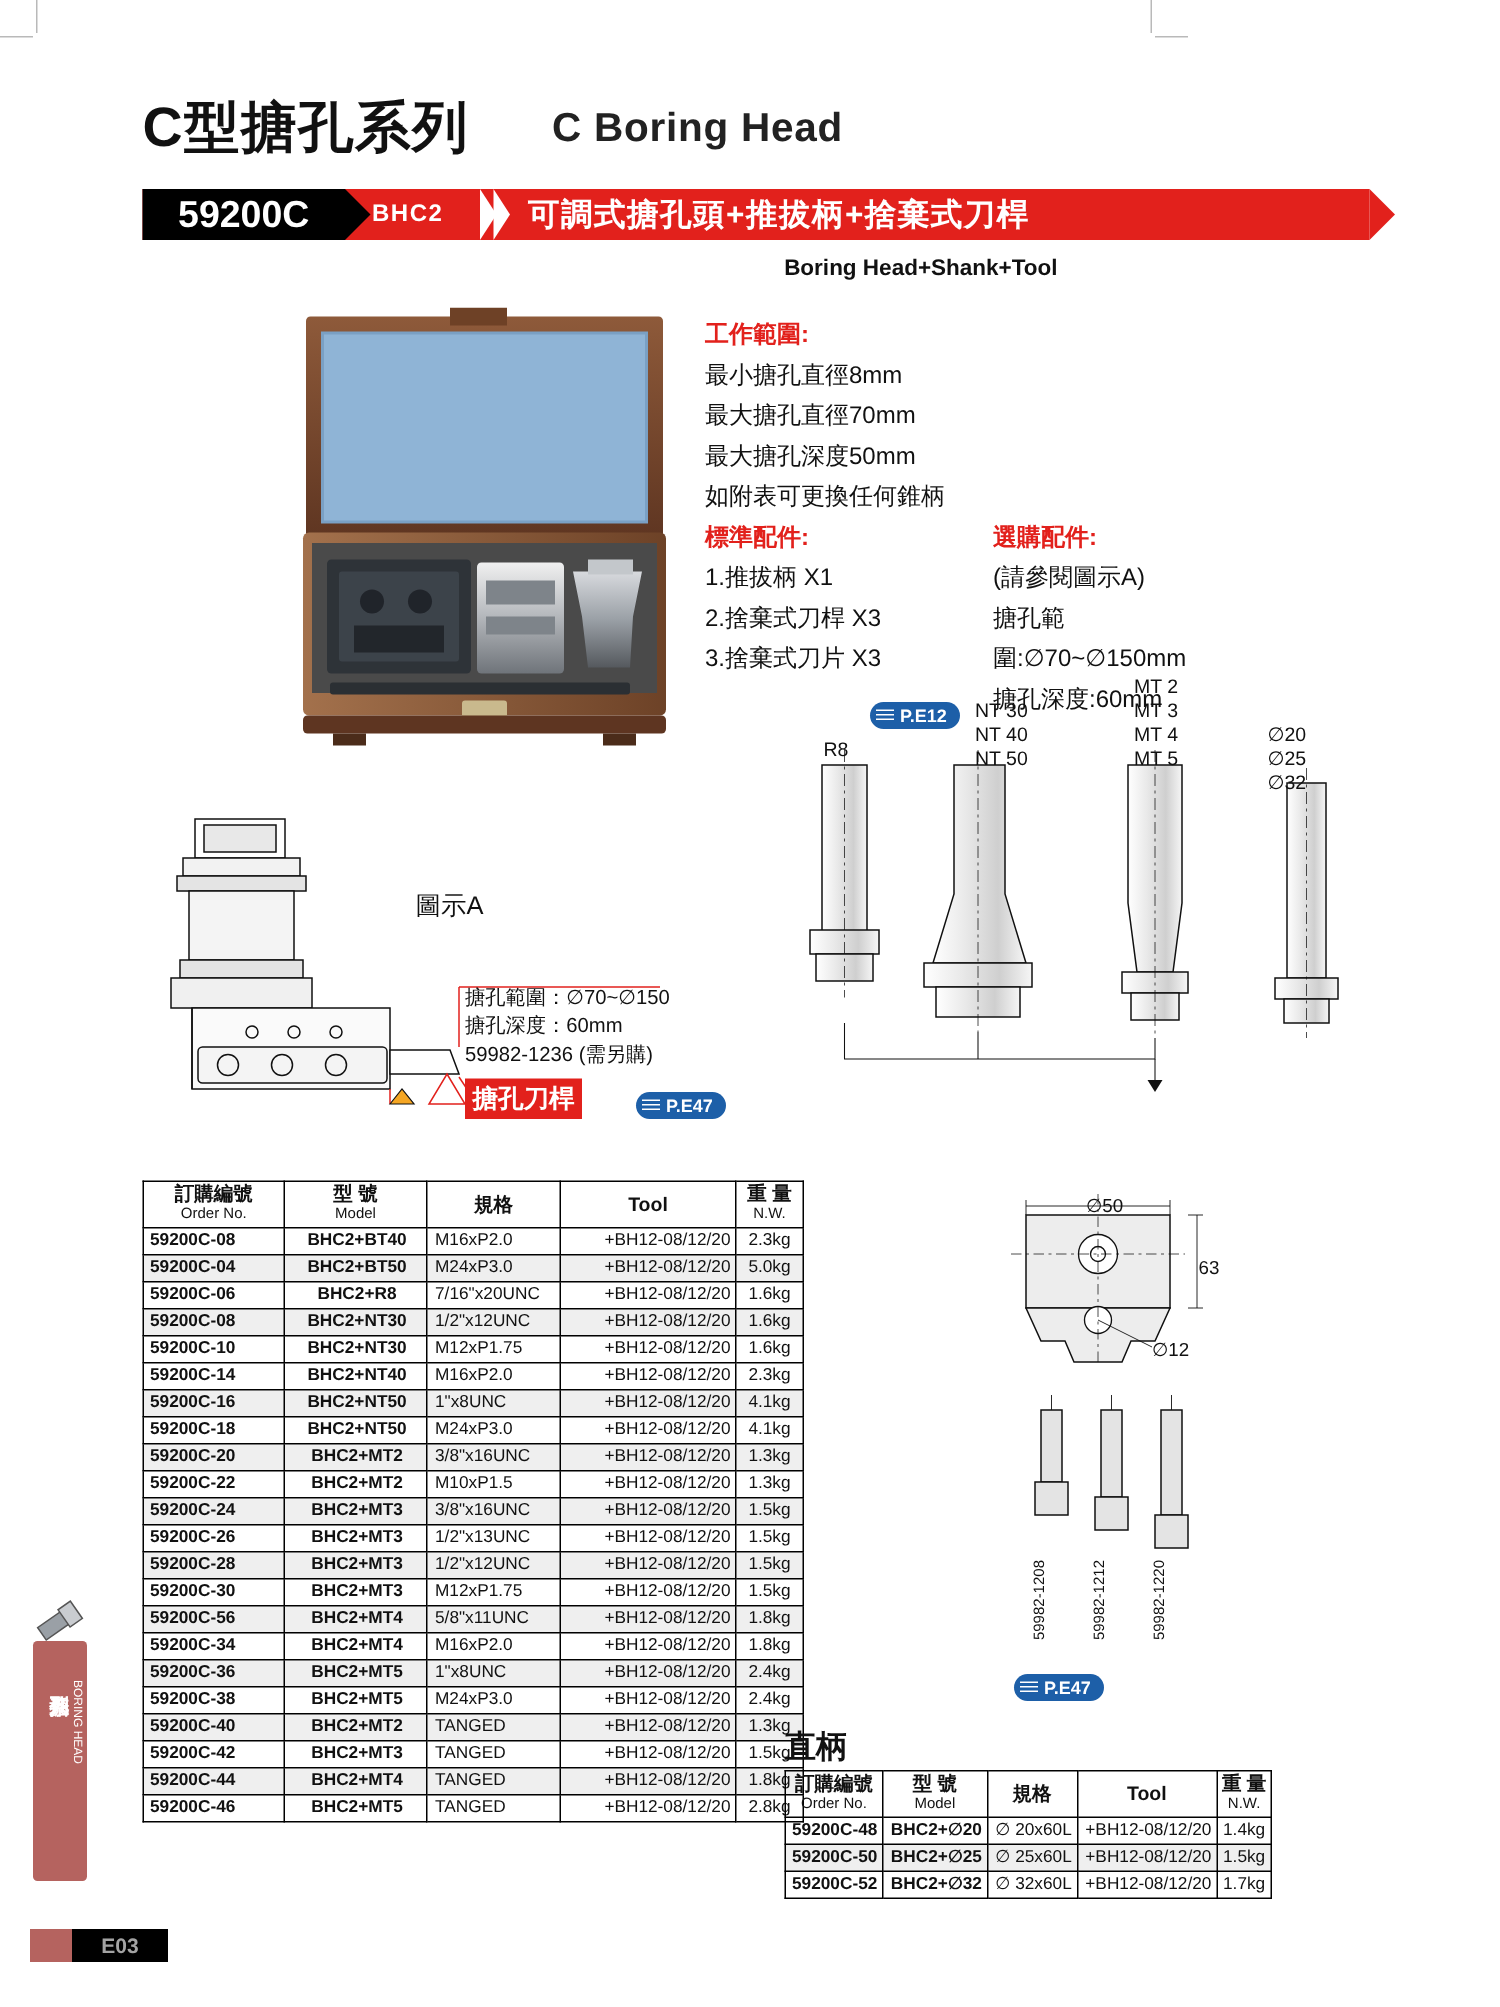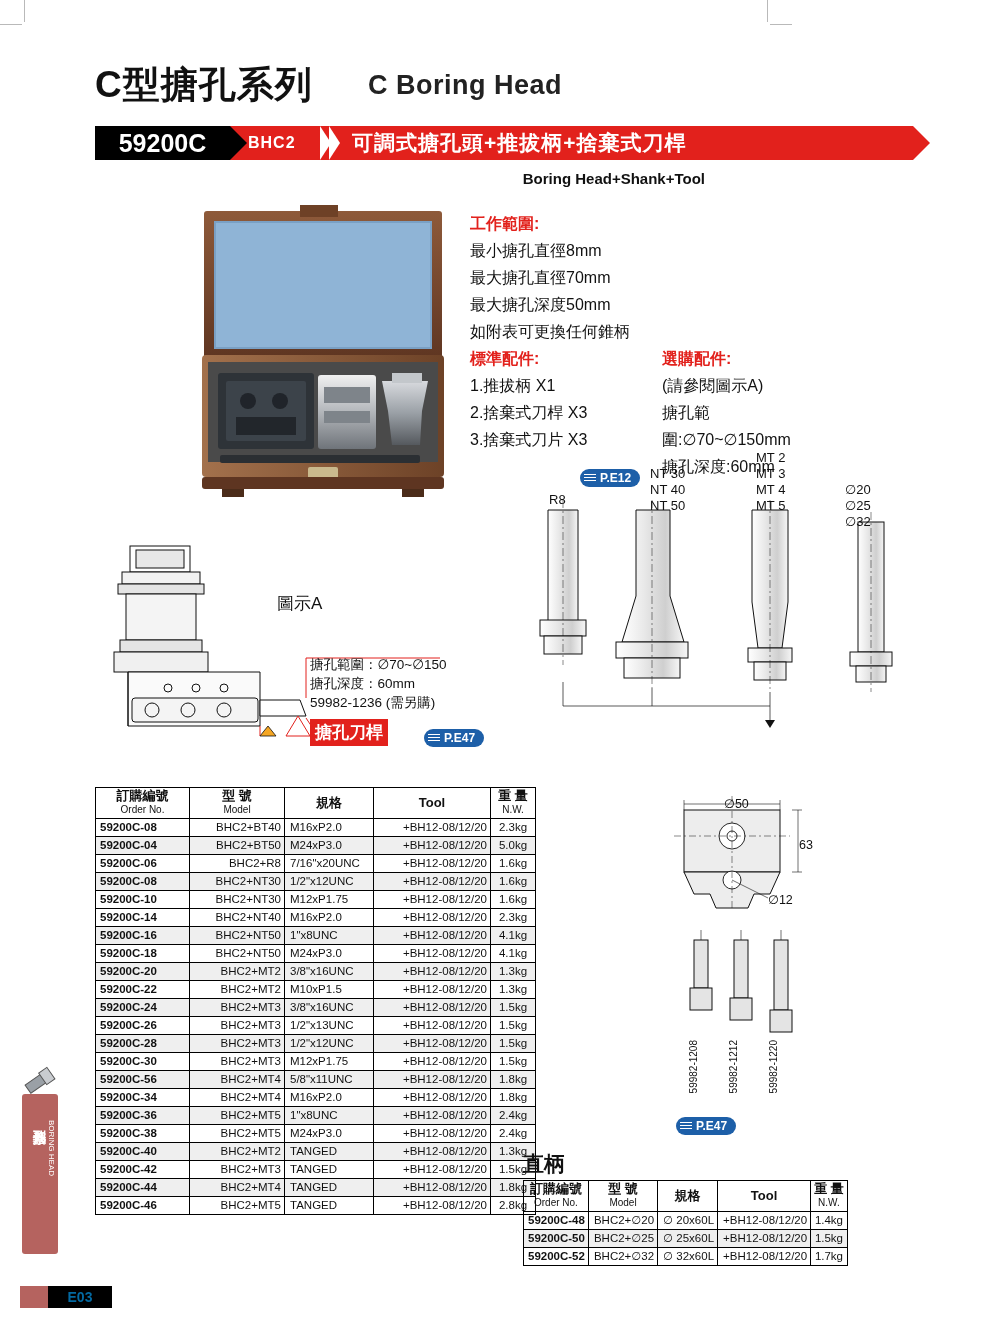--- a/index.html
+++ b/index.html
@@ -63,21 +63,21 @@
   .taper-labels{position:absolute;font-size:13px;line-height:16px;}
 
   
   table{border-collapse:collapse;}
   .tbl{position:absolute;font-size:11.5px;}
   .tbl th,.tbl td{border:1px solid #000;padding:0 3px;height:17px;line-height:17px;white-space:nowrap;}
   .tbl thead th{height:30px;line-height:14px;font-size:13px;font-weight:bold;text-align:center;vertical-align:middle;}
   .tbl thead th small{display:block;font-size:10px;font-weight:normal;}
   .tbl td{text-align:center;}
   .tbl td.ord{font-weight:bold;text-align:left;padding-left:4px;}
-  .tbl td.md{text-align:right;padding-left:5px;}
+  .tbl td.md{text-align:center;padding-left:5px;font-weight:bold;}
   .tbl td.sp{text-align:left;padding-left:5px;}
   .tbl td.tool{text-align:right;padding-left:5px;}
   .tbl tr.alt td{background:#efefef;}
 
   #main-table{left:95px;top:787px;}
   #main-table td.ord{width:86px;}
   #main-table td.md{width:86px;}
   #main-table td.sp{width:80px;}
   #main-table td.tool{width:108px;}
   #main-table td.wt{width:38px;}
@@ -89,21 +89,21 @@
   #straight-table td.sp{width:80px;}
   #straight-table td.tool{width:108px;}
   #straight-table td.wt{width:38px;}
 
   
   .sidetab{position:absolute;left:22px;top:1094px;width:36px;height:160px;background:#b5635f;border-radius:3px;}
   .sidetab .vtxt{position:absolute;left:8px;top:26px;width:18px;color:#fff;font-size:13px;font-weight:bold;writing-mode:vertical-rl;text-orientation:upright;line-height:18px;}
   .sidetab .vtxt2{position:absolute;left:23px;top:26px;width:12px;color:#fff;font-size:8px;writing-mode:vertical-rl;line-height:11px;}
   .sideicon{position:absolute;left:20px;top:1060px;width:40px;height:44px;}
 
-  .pagenum{position:absolute;left:48px;top:1286px;width:64px;height:22px;background:#000;color:#0369a1;font-size:14px;font-weight:bold;display:flex;align-items:center;justify-content:center;}
+  .pagenum{position:absolute;left:48px;top:1286px;width:64px;height:22px;background:#000;color:#a3a3a3;font-size:14px;font-weight:bold;display:flex;align-items:center;justify-content:center;}
   .footline{position:absolute;left:20px;top:1286px;width:28px;height:22px;background:#b5635f;}
 
   .lbl{position:absolute;font-size:12.5px;}
 </style>
 </head>
 <body>
 
 <div class="page">
 
   <div class="corner-mark cm1"></div>

